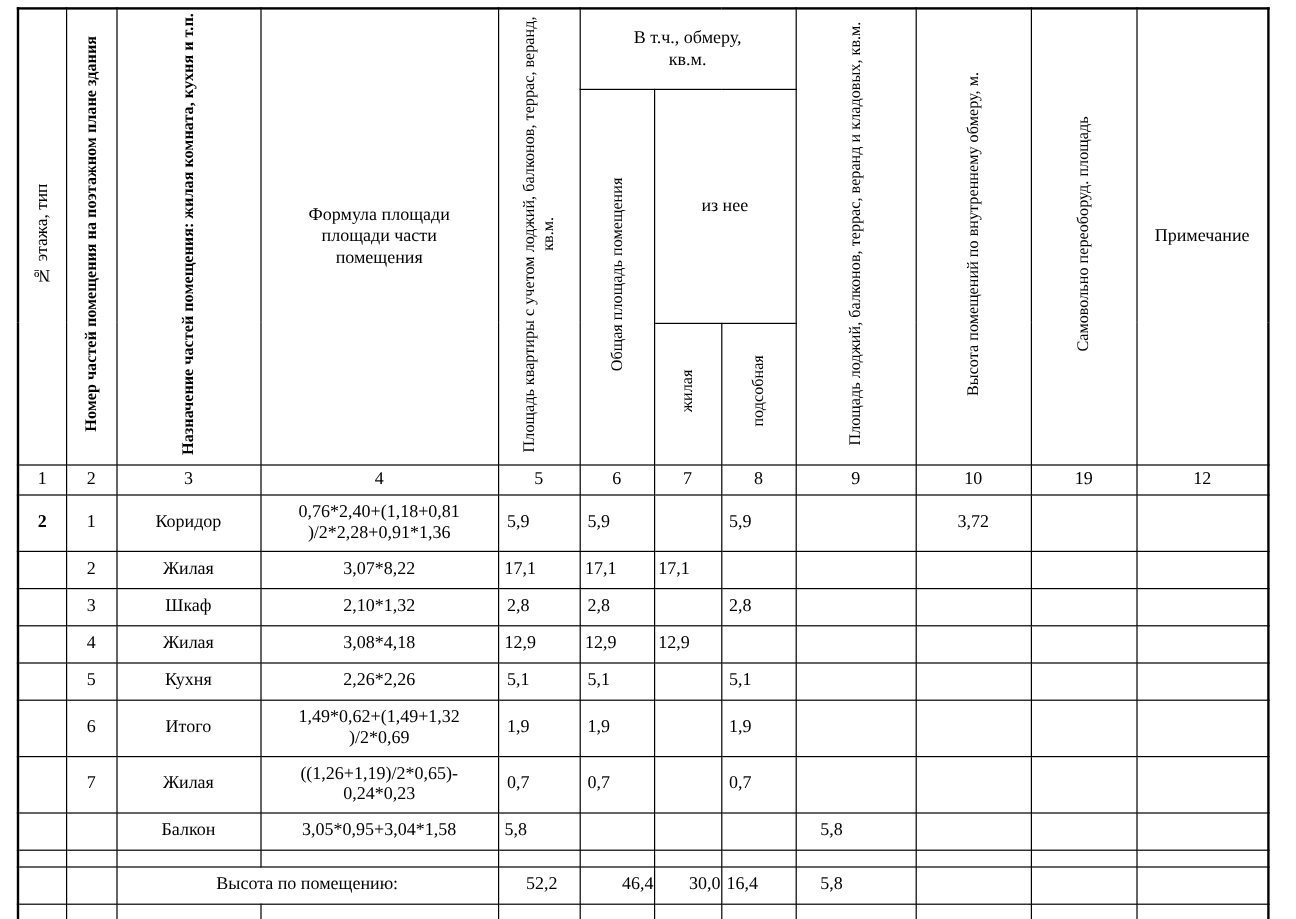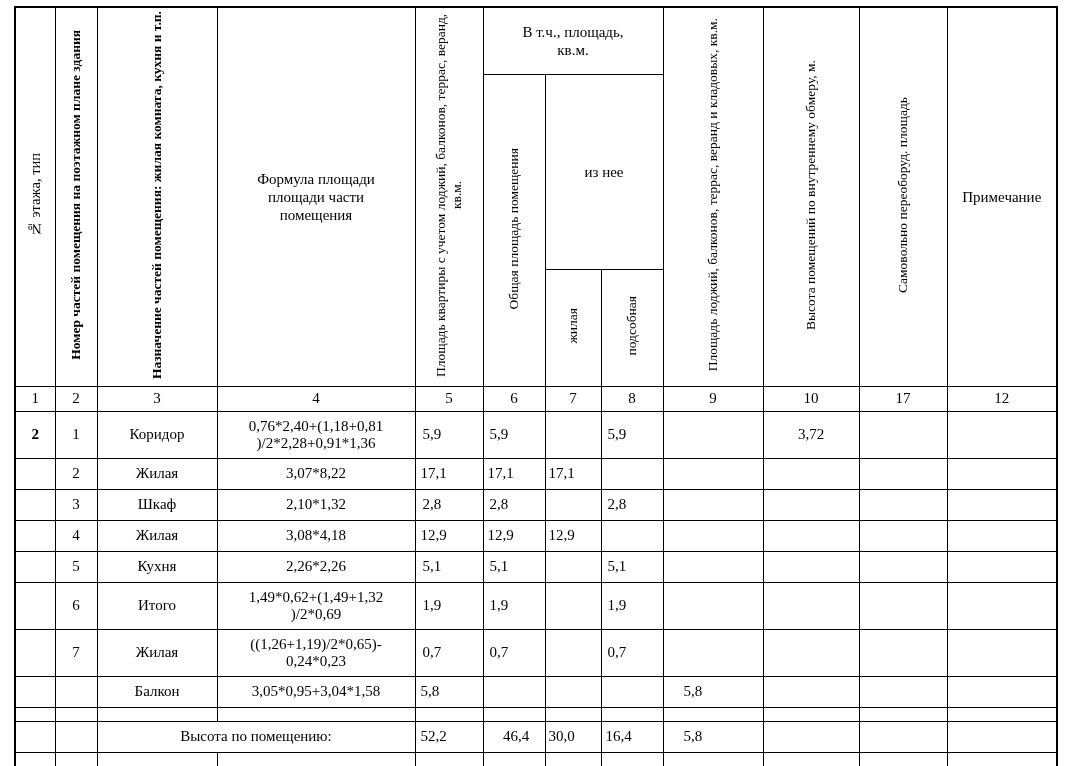--- a/index.html
+++ b/index.html
@@ -120,21 +120,21 @@
     </td>
     <td rowspan="3">
       <span class="hdr-txt">Формула площади
 площади части
 помещения</span>
     </td>
     <td rowspan="3">
       <span class="vert small">Площадь квартиры с учетом лоджий, балконов, террас, веранд, кв.м.</span>
     </td>
     <td colspan="3" style="height:66px">
-      <span class="hdr-txt">В т.ч., площадь,
+      <span class="hdr-txt">В т.ч., обмеру,
 кв.м.</span>
     </td>
     <td rowspan="3">
       <span class="vert small">Площадь лоджий, балконов, террас, веранд и кладовых, кв.м.</span>
     </td>
     <td rowspan="3">
       <span class="vert small">Высота помещений по внутреннему обмеру, м.</span>
     </td>
     <td rowspan="3">
       <span class="vert small">Самовольно переоборуд. площадь</span>
@@ -164,21 +164,21 @@
     <td>1</td>
     <td>2</td>
     <td>3</td>
     <td>4</td>
     <td>5</td>
     <td>6</td>
     <td>7</td>
     <td>8</td>
     <td>9</td>
     <td>10</td>
-    <td>17</td>
+    <td>19</td>
     <td>12</td>
   </tr>
 
   <tr class="datarow tall">
     <td class="bold">2</td>
     <td>1</td>
     <td class="cell-name">Коридор</td>
     <td class="cell-formula">0,76*2,40+(1,18+0,81
 )/2*2,28+0,91*1,36</td>
     <td style="text-align:left;padding-left:7px">5,9</td>
@@ -310,23 +310,23 @@
     <td></td>
     <td></td>
     <td></td>
     <td></td>
   </tr>
 
   <tr class="datarow">
     <td></td>
     <td></td>
     <td colspan="2" class="total-label">Высота по помещению:</td>
-    <td style="text-align:left;padding-left:5px">52,2</td>
-    <td style="text-align:center;padding-left:4px">46,4</td>
-    <td style="text-align:left;padding-left:3px">30,0</td>
+    <td style="text-align:center;padding-left:5px">52,2</td>
+    <td style="text-align:right;padding-left:4px">46,4</td>
+    <td style="text-align:right;padding-left:3px">30,0</td>
     <td style="text-align:left;padding-left:4px">16,4</td>
     <td style="text-align:left;padding-left:20px">5,8</td>
     <td></td>
     <td></td>
     <td></td>
   </tr>
 
   <tr class="empty-row">
     <td></td>
     <td></td>

